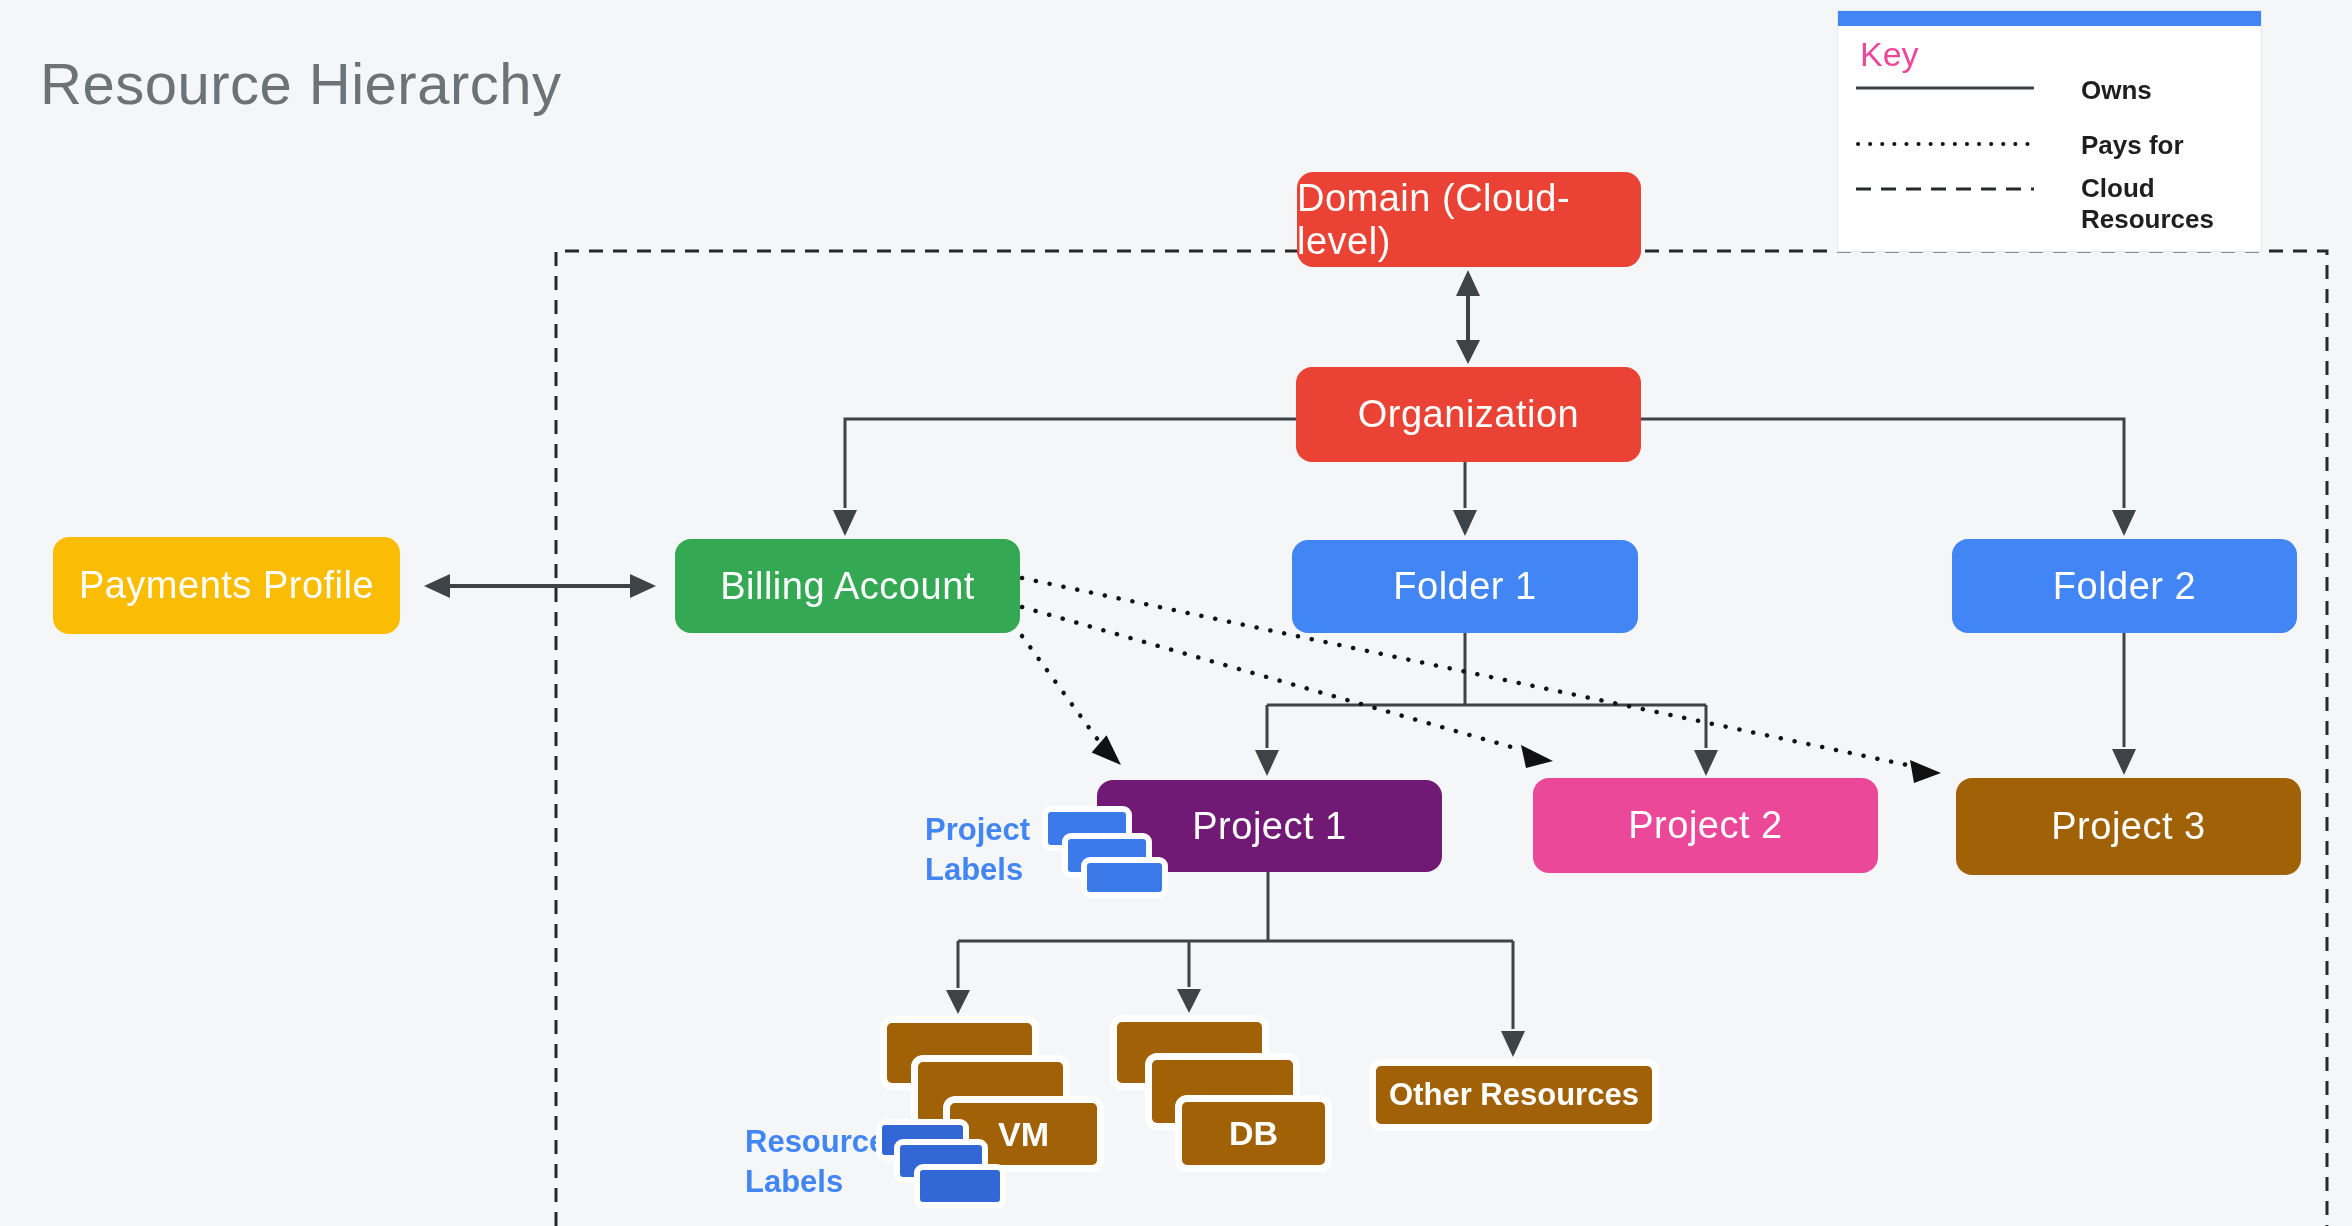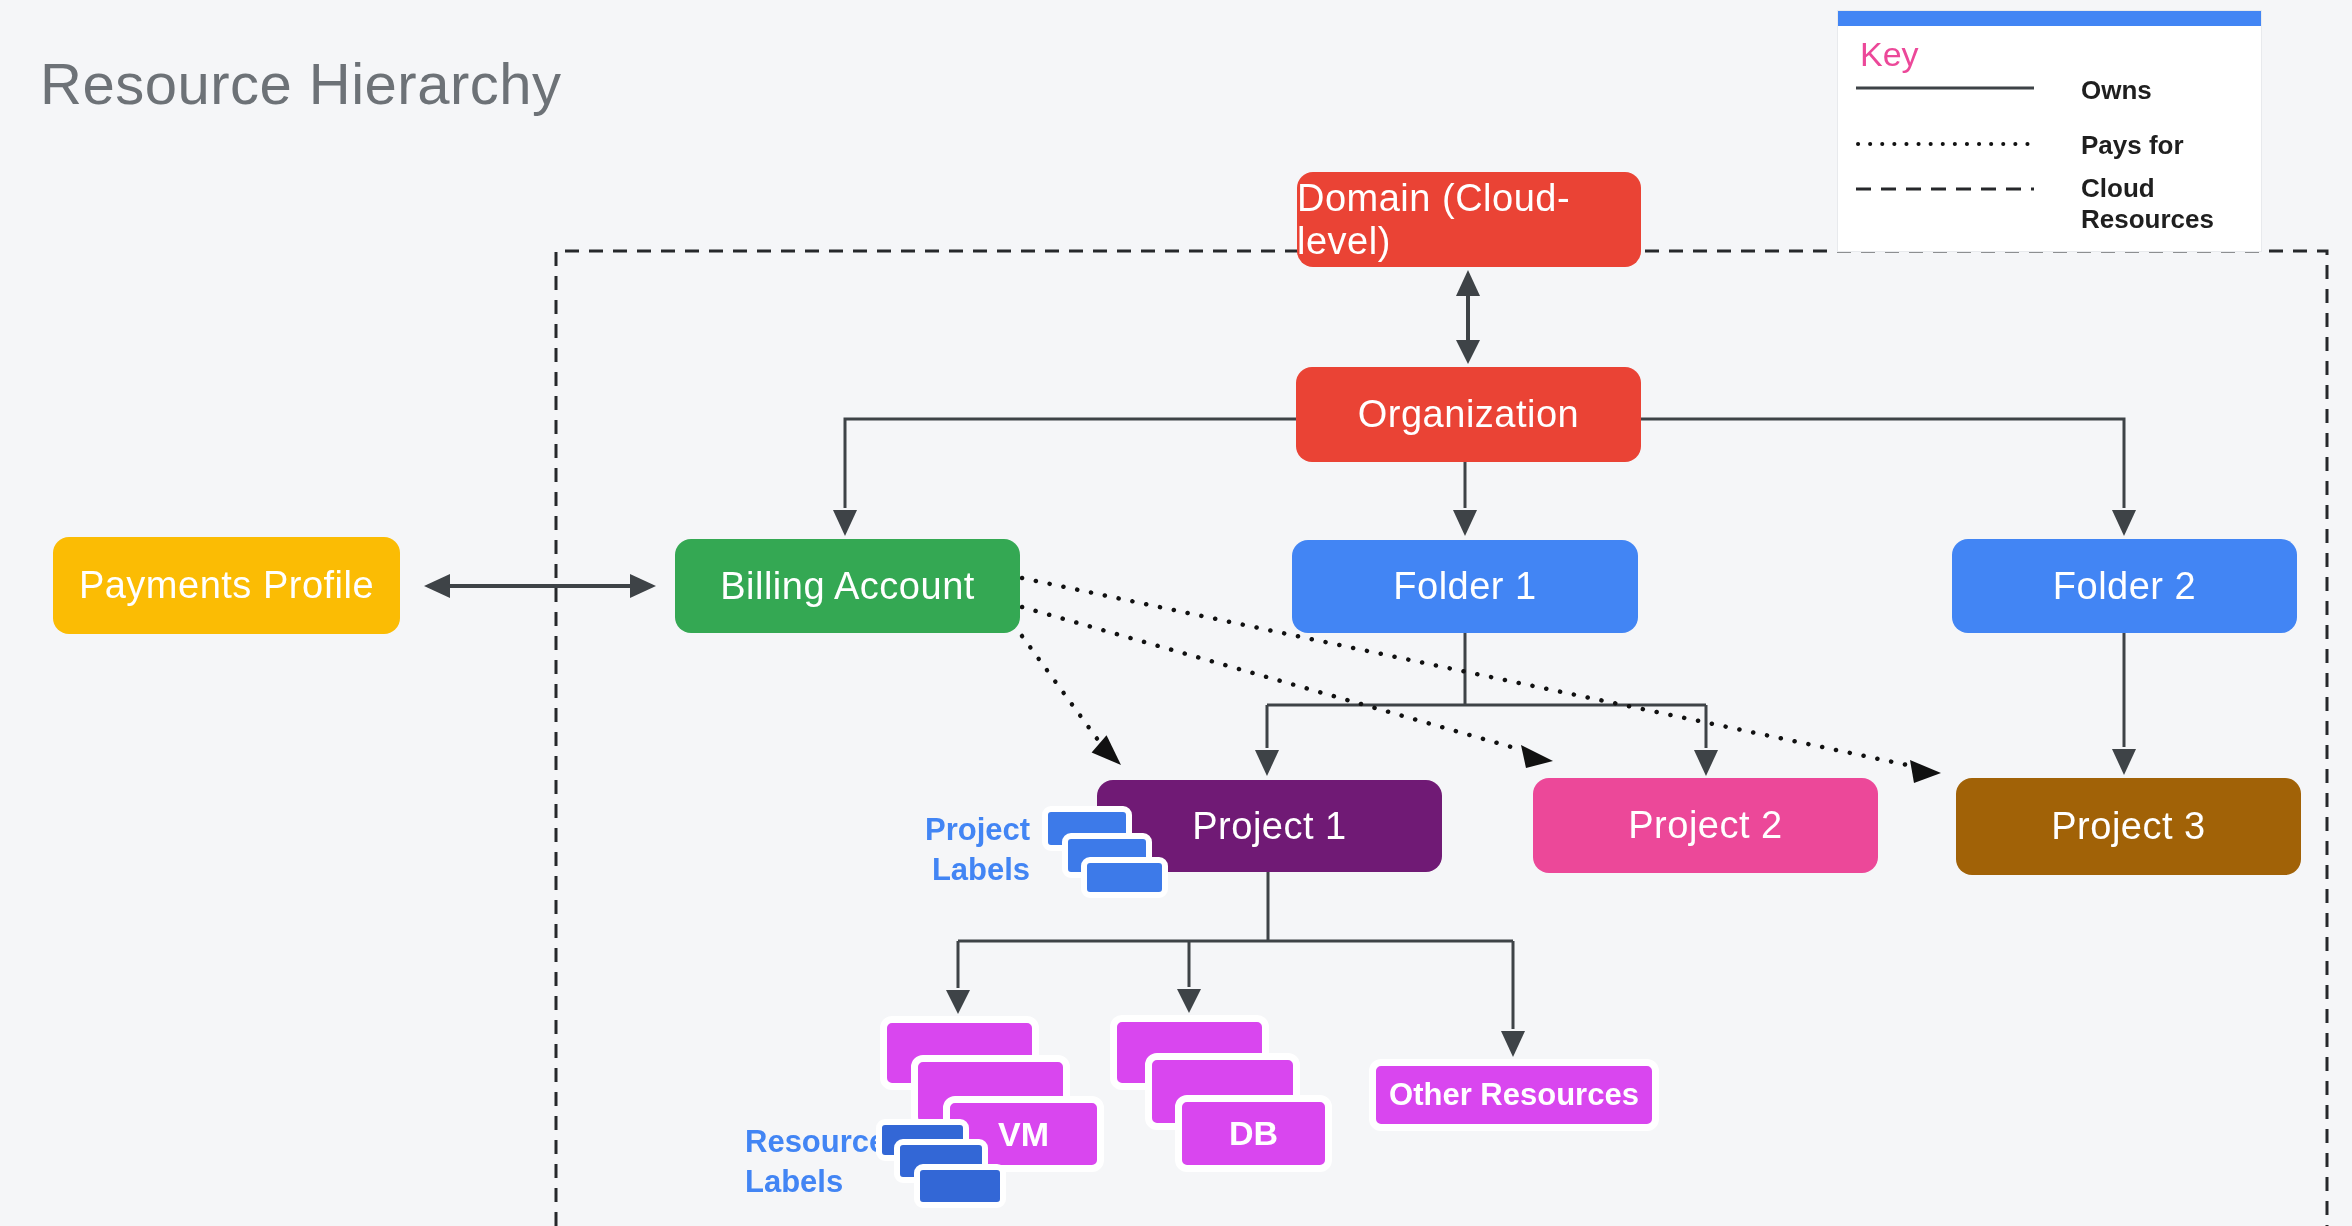--- a/index.html
+++ b/index.html
@@ -23,21 +23,21 @@
   #payments     {left:53px;  top:537px;width:347px;height:97px;background:#FBBC04;}
   #billing      {left:675px; top:539px;width:345px;height:94px;background:#34A853;}
   #folder1      {left:1292px;top:540px;width:346px;height:93px;background:#4285F4;}
   #folder2      {left:1952px;top:539px;width:345px;height:94px;background:#4285F4;}
   #project1     {left:1097px;top:780px;width:345px;height:92px;background:#701a75;}
   #project2     {left:1533px;top:778px;width:345px;height:95px;background:#ec4899;}
   #project3     {left:1956px;top:778px;width:345px;height:97px;background:#a16207;}
 
   
   .res{
-    position:absolute;background:#d946ef;border:7px solid #fff;border-radius:12px;
+    position:absolute;background:#a16207;border:7px solid #fff;border-radius:12px;
     display:flex;align-items:center;justify-content:center;color:#fff;
     font-weight:bold;font-size:34px;z-index:3;box-sizing:border-box;
   }
   #vm-b1{left:880px; top:1016px;width:159px;height:74px;}
   #vm-b2{left:911px; top:1055px;width:159px;height:74px;}
   #vm-b3{left:943px; top:1096px;width:161px;height:76px;}
   #db-b1{left:1110px;top:1015px;width:159px;height:75px;}
   #db-b2{left:1145px;top:1053px;width:155px;height:77px;}
   #db-b3{left:1175px;top:1095px;width:157px;height:77px;}
   #other{left:1369px;top:1059px;width:290px;height:72px;font-size:31px;}
@@ -52,21 +52,21 @@
   .lbl-box.dark{background:#3367D6;z-index:5;}
   #rl-1{left:876px;top:1119px;width:93px;height:42px;}
   #rl-2{left:894px;top:1139px;width:94px;height:44px;}
   #rl-3{left:914px;top:1164px;width:92px;height:44px;}
 
   
   .anno{
     position:absolute;color:#4285F4;font-weight:bold;font-size:31px;line-height:40px;
     z-index:4;
   }
-  #project-labels {left:925px;top:810px;text-align:right;}
+  #project-labels {left:925px;top:810px;}
   #resource-labels{left:745px;top:1122px;}
 
   
   #page-title{
     position:absolute;left:40px;top:50px;font-size:58px;color:#6D7277;
     font-weight:400;z-index:2;letter-spacing:.5px;
   }
 
   
   #key-panel{

